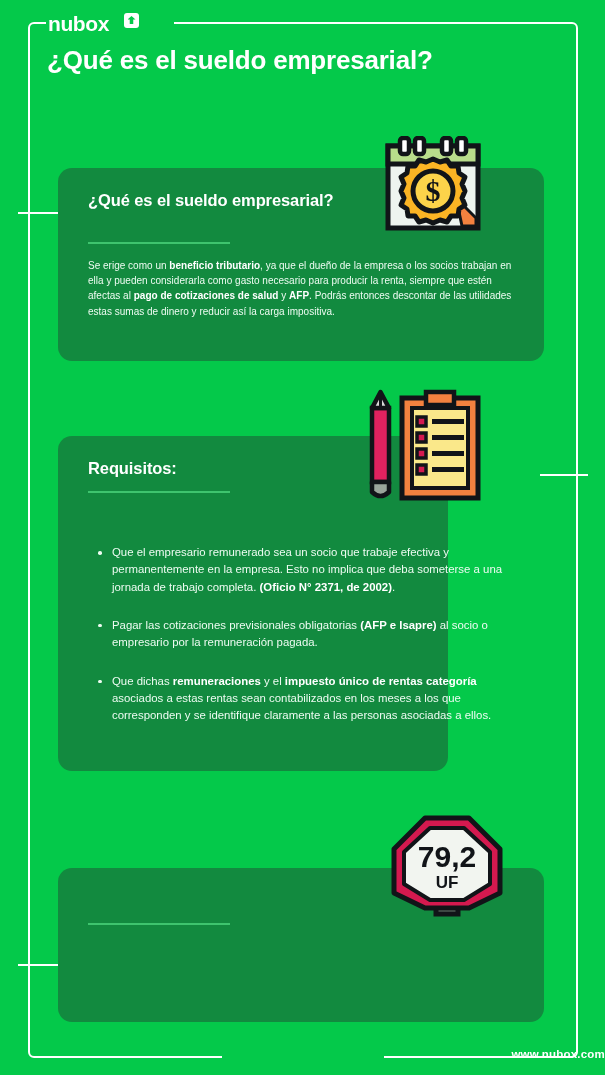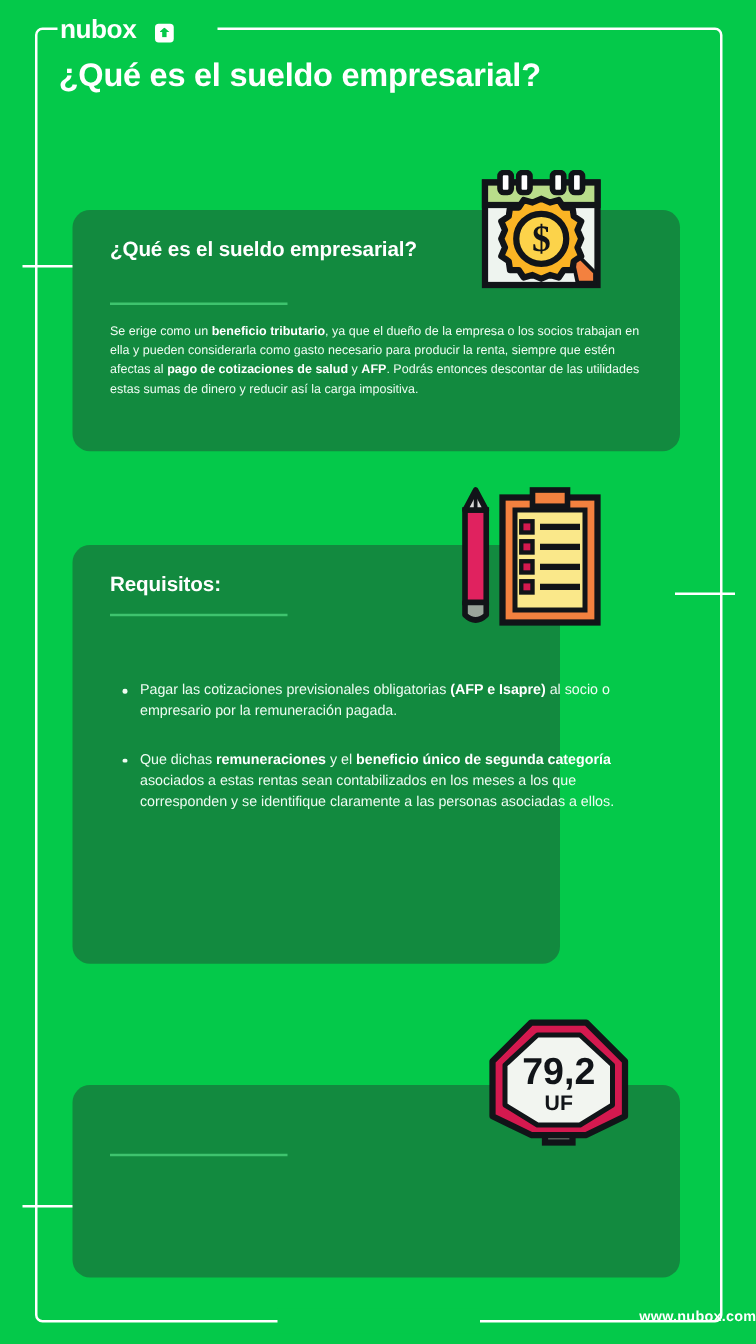--- a/index.html
+++ b/index.html
@@ -55,21 +55,21 @@
   .tick-left-1  { left: 18px;  top: 212px; width: 46px; }
   .tick-right-1 { left: 540px; top: 474px; width: 48px; }
   .tick-left-2  { left: 18px;  top: 964px; width: 46px; }
 
   
   .logo {
     position: absolute;
     left: 48px;
     top: 13px;
     display: flex;
-    align-items: flex-end;
+    align-items: flex-start;
     gap: 14px;
     z-index: 4;
   }
   .logo-word {
     color: #ffffff;
     font-size: 21px;
     font-weight: bold;
     letter-spacing: -0.4px;
     line-height: 1;
   }
@@ -236,22 +236,23 @@
       <circle cx="0" cy="0" r="20" fill="#fcd34a" stroke="#111418" stroke-width="5"></circle>
       <text x="0" y="10" text-anchor="middle" font-family="Liberation Serif, serif" font-size="30" font-weight="bold" fill="#111418">$</text>
     </g>
   </svg>
 </div>
 
 <div class="card card-2">
   <div class="card-head">Requisitos:</div>
   <div class="card-rule"></div>
   <ul class="bullets">
+    <li>Que el empresario remunerado sea un socio que trabaje efectiva y permanentemente en la empresa. Esto no implica que deba someterse a una jornada de trabajo completa. <b>(Oficio N° 2371, de 2002)</b>.</li>
     <li>Pagar las cotizaciones previsionales obligatorias <b>(AFP e Isapre)</b> al socio o empresario por la remuneración pagada.</li>
-    <li>Que dichas <b>remuneraciones</b> y el <b>beneficio único de segunda categoría</b> asociados a estas rentas sean contabilizados en los meses a los que corresponden y se identifique claramente a las personas asociadas a ellos.</li>
+    <li>Que dichas <b>remuneraciones</b> y el <b>impuesto único de rentas categoría</b> asociados a estas rentas sean contabilizados en los meses a los que corresponden y se identifique claramente a las personas asociadas a ellos.</li>
   </ul>
 </div>
 
 <div class="icon-wrap icon-clipboard">
   <svg width="126" height="118" viewBox="0 0 126 118">
 
     <g>
       <rect x="14" y="22" width="17" height="74" fill="#e0225f" stroke="#111418" stroke-width="4.5"></rect>
       <path d="M14 22 L22.5 6 L31 22 Z" fill="#d8d8d8" stroke="#111418" stroke-width="4.5" stroke-linejoin="round"></path>
       <path d="M22.5 6 L22.5 22" stroke="#111418" stroke-width="3"></path>

